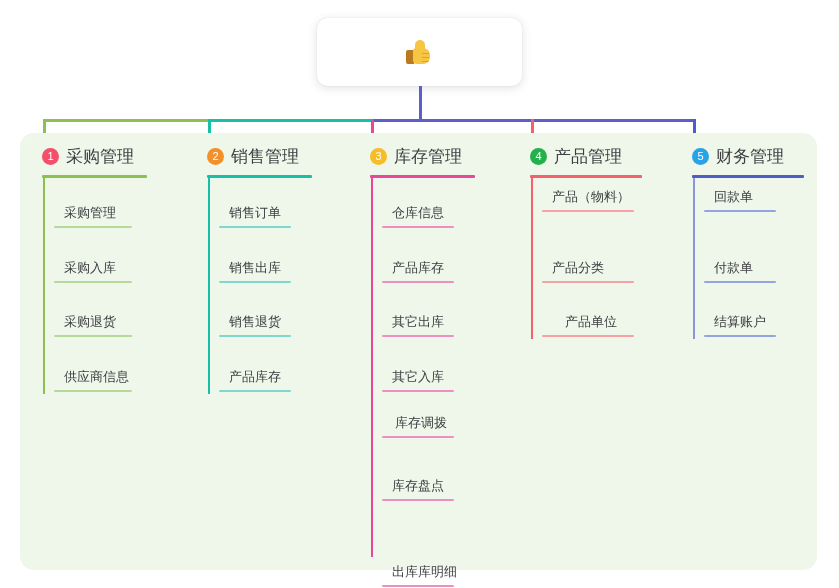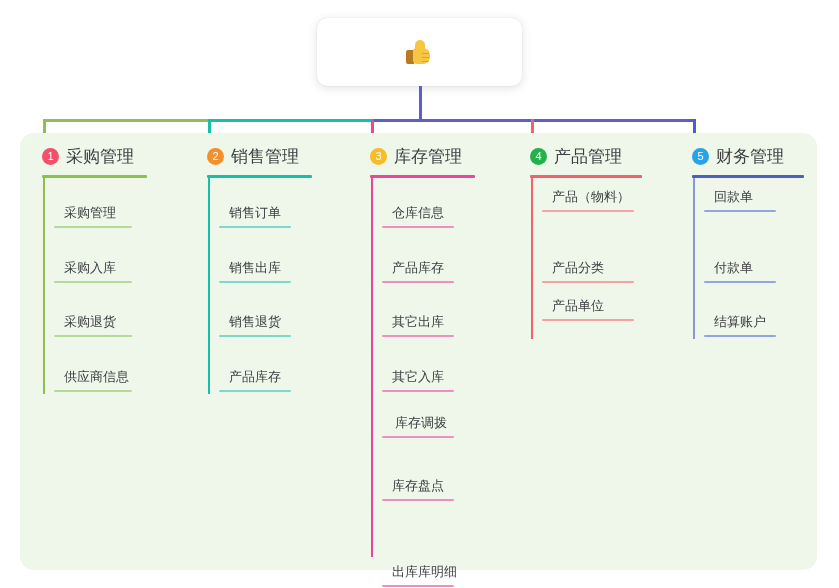--- a/index.html
+++ b/index.html
@@ -282,21 +282,21 @@
       <div class="head-rule" style="width: 112px; background: rgb(244, 96, 108);"></div>
       <div class="col-spine" style="height: 161px; background: rgb(244, 96, 108);"></div>
       <div class="item" style="top: 55px;">
         <span class="item-label">产品（物料）</span>
         <div class="item-rule" style="width: 92px; background: rgb(247, 161, 164);"></div>
       </div>
       <div class="item" style="top: 125.5px;">
         <span class="item-label">产品分类</span>
         <div class="item-rule" style="width: 92px; background: rgb(247, 161, 164);"></div>
       </div>
-      <div class="item" style="top: 164px;">
+      <div class="item" style="top: 180px; text-align: center;">
         <span class="item-label">产品单位</span>
         <div class="item-rule" style="width: 92px; background: rgb(247, 161, 164);"></div>
       </div>
     </div>
     <div class="column" style="left: 692px; top: 133px;">
       <div class="col-head">
         <span class="badge" style="background: rgb(41, 163, 232);">5</span>
         <span class="col-title">财务管理</span>
       </div>
       <div class="head-rule" style="width: 112px; background: rgb(77, 95, 196);"></div>

